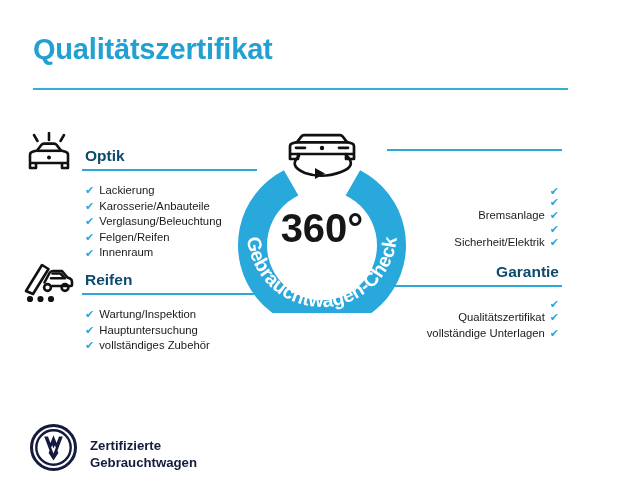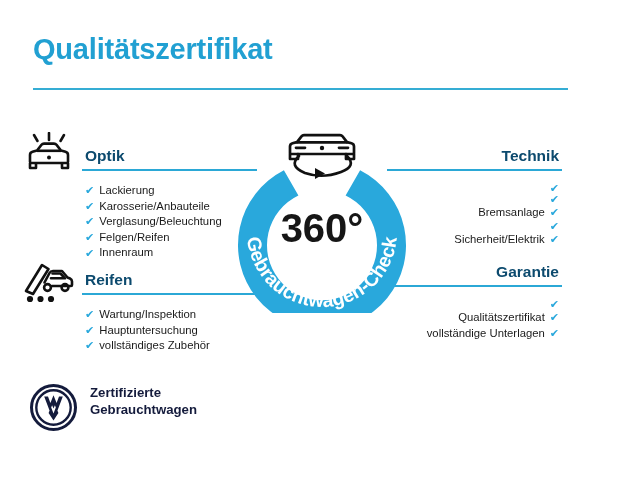--- a/index.html
+++ b/index.html
@@ -113,23 +113,23 @@
     top: 118px;
     width: 190px;
     height: 195px;
   }
   #badge svg { display: block; }
 
   
   #footer {
     position: absolute;
     left: 30px;
-    top: 384px;
+    top: 424px;
     display: flex;
-    align-items: flex-start;
+    align-items: flex-end;
   }
   #vw-logo { display: block; }
   #footer-text {
     margin-left: 13px;
     font-size: 13.2px;
     font-weight: bold;
     color: #141B3C;
     line-height: 17px;
     white-space: nowrap;
   }
@@ -244,21 +244,20 @@
         </li>
       <li>
           <span class="chk">✔</span>
           <span>vollständiges Zubehör</span>
         </li>
     </ul>
   </div>
 
   <div class="quad right" id="quad-technik">
     <div class="quad-head">
-      <div class="quad-title">Technik</div>
       <div class="quad-rule"></div>
     </div>
     <ul class="quad-list">
       <li>
           <span class="chk">✔</span>
         </li>
       <li>
           <span class="chk">✔</span>
         </li>
       <li>

